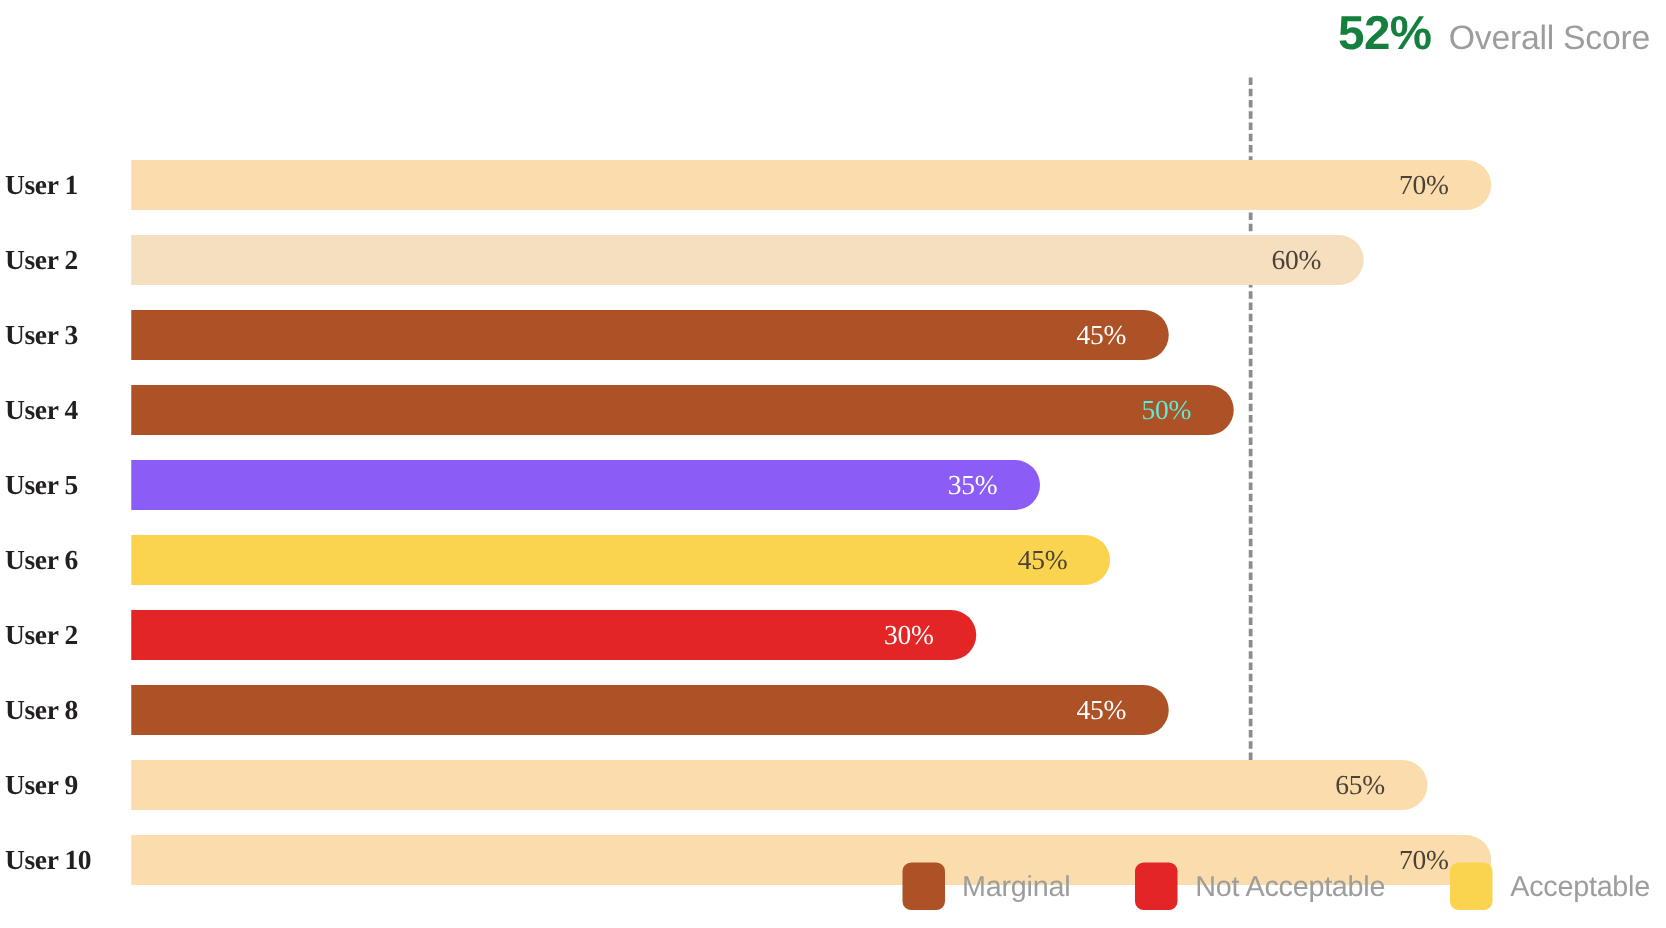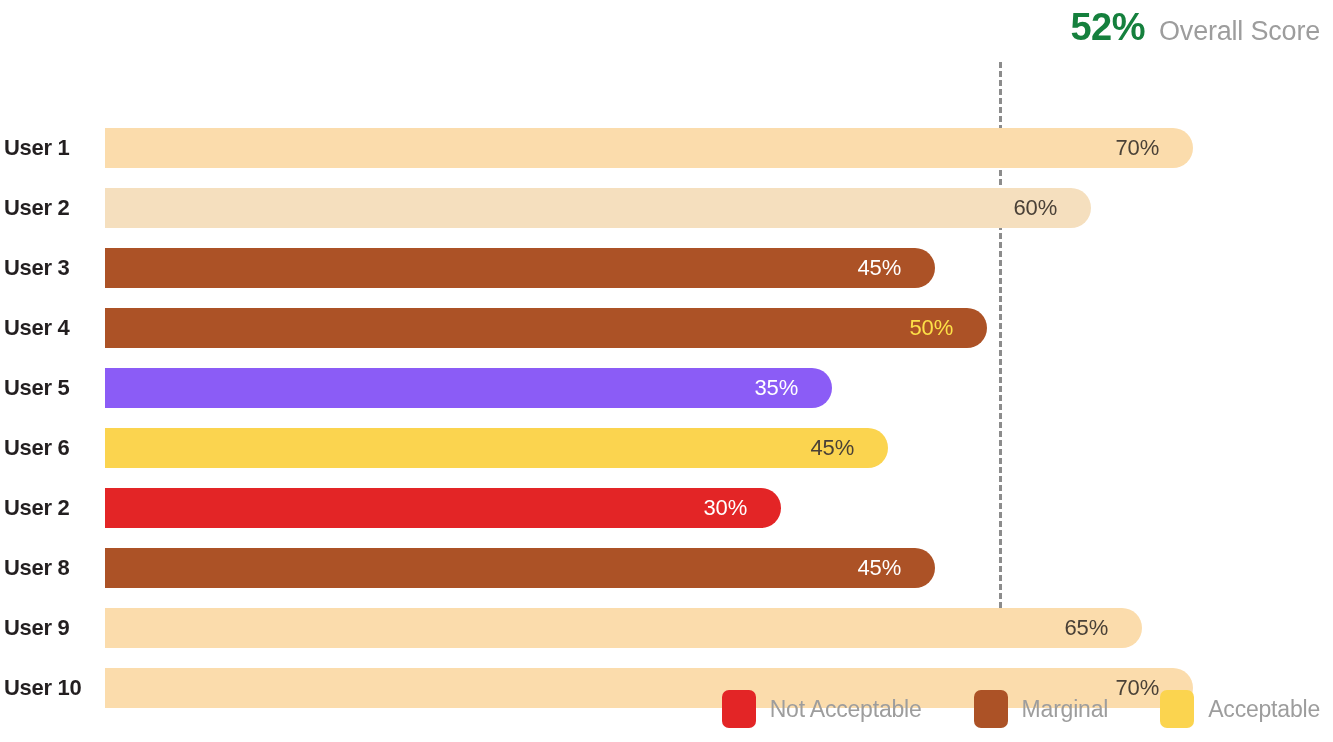--- a/index.html
+++ b/index.html
@@ -57,20 +57,21 @@
   #chart {
     position: absolute;
     left: 0;
     top: 128px;
     width: 1333px;
   }
   .row {
     position: relative;
     height: 50px;
     margin-bottom: 10px;
+    font-family: Liberation Serif, serif;
   }
   .row-label {
     position: absolute;
     left: 0;
     top: 0;
     width: 92px;
     height: 40px;
     display: flex;
     align-items: center;
     justify-content: flex-start;
@@ -155,21 +156,21 @@
     </div>
     <div class="row">
       <div class="row-label">User 3</div>
       <div class="bar" style="width: 830px; background: rgb(172, 82, 38);">
         <span class="bar-value" style="color: rgb(255, 255, 255);">45%</span>
       </div>
     </div>
     <div class="row">
       <div class="row-label">User 4</div>
       <div class="bar" style="width: 882px; background: rgb(172, 82, 38);">
-        <span class="bar-value" style="color: #fde047;">50%</span>
+        <span class="bar-value" style="color: #5eead4;">50%</span>
       </div>
     </div>
     <div class="row">
       <div class="row-label">User 5</div>
       <div class="bar" style="width: 727px; background: #8b5cf6;">
         <span class="bar-value" style="color: rgb(255, 255, 255);">35%</span>
       </div>
     </div>
     <div class="row">
       <div class="row-label">User 6</div>
@@ -198,24 +199,24 @@
     <div class="row">
       <div class="row-label">User 10</div>
       <div class="bar" style="width: 1088px; background: rgb(251, 220, 172);">
         <span class="bar-value" style="color: rgb(74, 65, 55);">70%</span>
       </div>
     </div>
   </div>
 
 <div id="legend">
     <div class="legend-item">
+      <span class="legend-swatch" style="background: rgb(172, 82, 38);"></span>
+      <span class="legend-label">Marginal</span>
+    </div>
+    <div class="legend-item">
       <span class="legend-swatch" style="background: rgb(227, 37, 38);"></span>
       <span class="legend-label">Not Acceptable</span>
-    </div>
-    <div class="legend-item">
-      <span class="legend-swatch" style="background: rgb(172, 82, 38);"></span>
-      <span class="legend-label">Marginal</span>
     </div>
     <div class="legend-item">
       <span class="legend-swatch" style="background: rgb(251, 212, 79);"></span>
       <span class="legend-label">Acceptable</span>
     </div>
   </div>
 
 </body></html>

